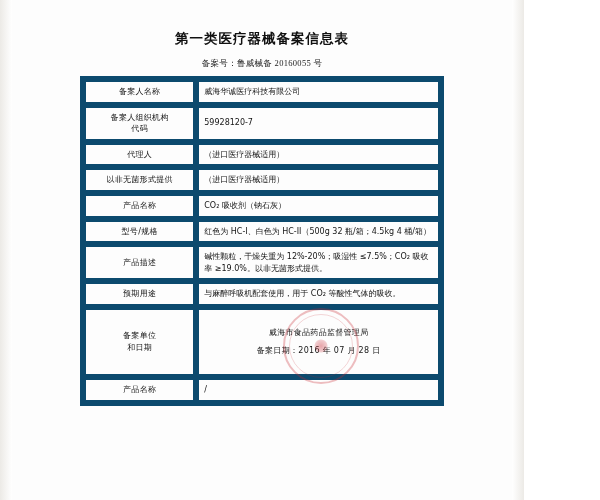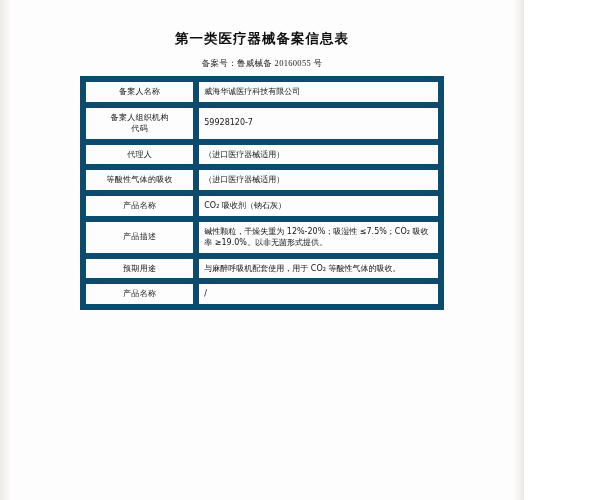--- a/index.html
+++ b/index.html
@@ -150,34 +150,51 @@
           <div>备案人组织机构</div>
           <div>代码</div>
         </td>
         <td class="value">59928120-7</td>
       </tr>
       <tr>
         <td class="label">代理人</td>
         <td class="value">（进口医疗器械适用）</td>
       </tr>
       <tr>
-        <td class="label">等酸性气体的吸收</td>
+        <td class="label">以非无菌形式提供</td>
         <td class="value">（进口医疗器械适用）</td>
       </tr>
       <tr>
         <td class="label">产品名称</td>
         <td class="value">CO₂ 吸收剂（钠石灰）</td>
       </tr>
       <tr>
+        <td class="label">型号/规格</td>
+        <td class="value">红色为 HC-I、白色为 HC-II（500g   32 瓶/箱；4.5kg   4 桶/箱）</td>
+      </tr>
+      <tr>
         <td class="label">产品描述</td>
         <td class="value">碱性颗粒，干燥失重为 12%-20%；吸湿性 ≤7.5%；CO₂ 吸收率 ≥19.0%。以非无菌形式提供。</td>
       </tr>
       <tr>
         <td class="label">预期用途</td>
         <td class="value">与麻醉呼吸机配套使用，用于 CO₂ 等酸性气体的吸收。</td>
+      </tr>
+      <tr>
+        <td class="label two-line">
+          <div>备案单位</div>
+          <div>和日期</div>
+        </td>
+        <td class="footer-cell">
+          <div class="seal">
+            <div class="seal-ring"></div>
+          </div>
+          <div class="footer-org">威海市食品药品监督管理局</div>
+          <div class="footer-date">备案日期：2016 年 07 月 28 日</div>
+        </td>
       </tr>
       <tr>
         <td class="label">产品名称</td>
         <td class="value">/</td>
       </tr>
     </tbody>
   </table>
 </div>
 
 </body></html>

